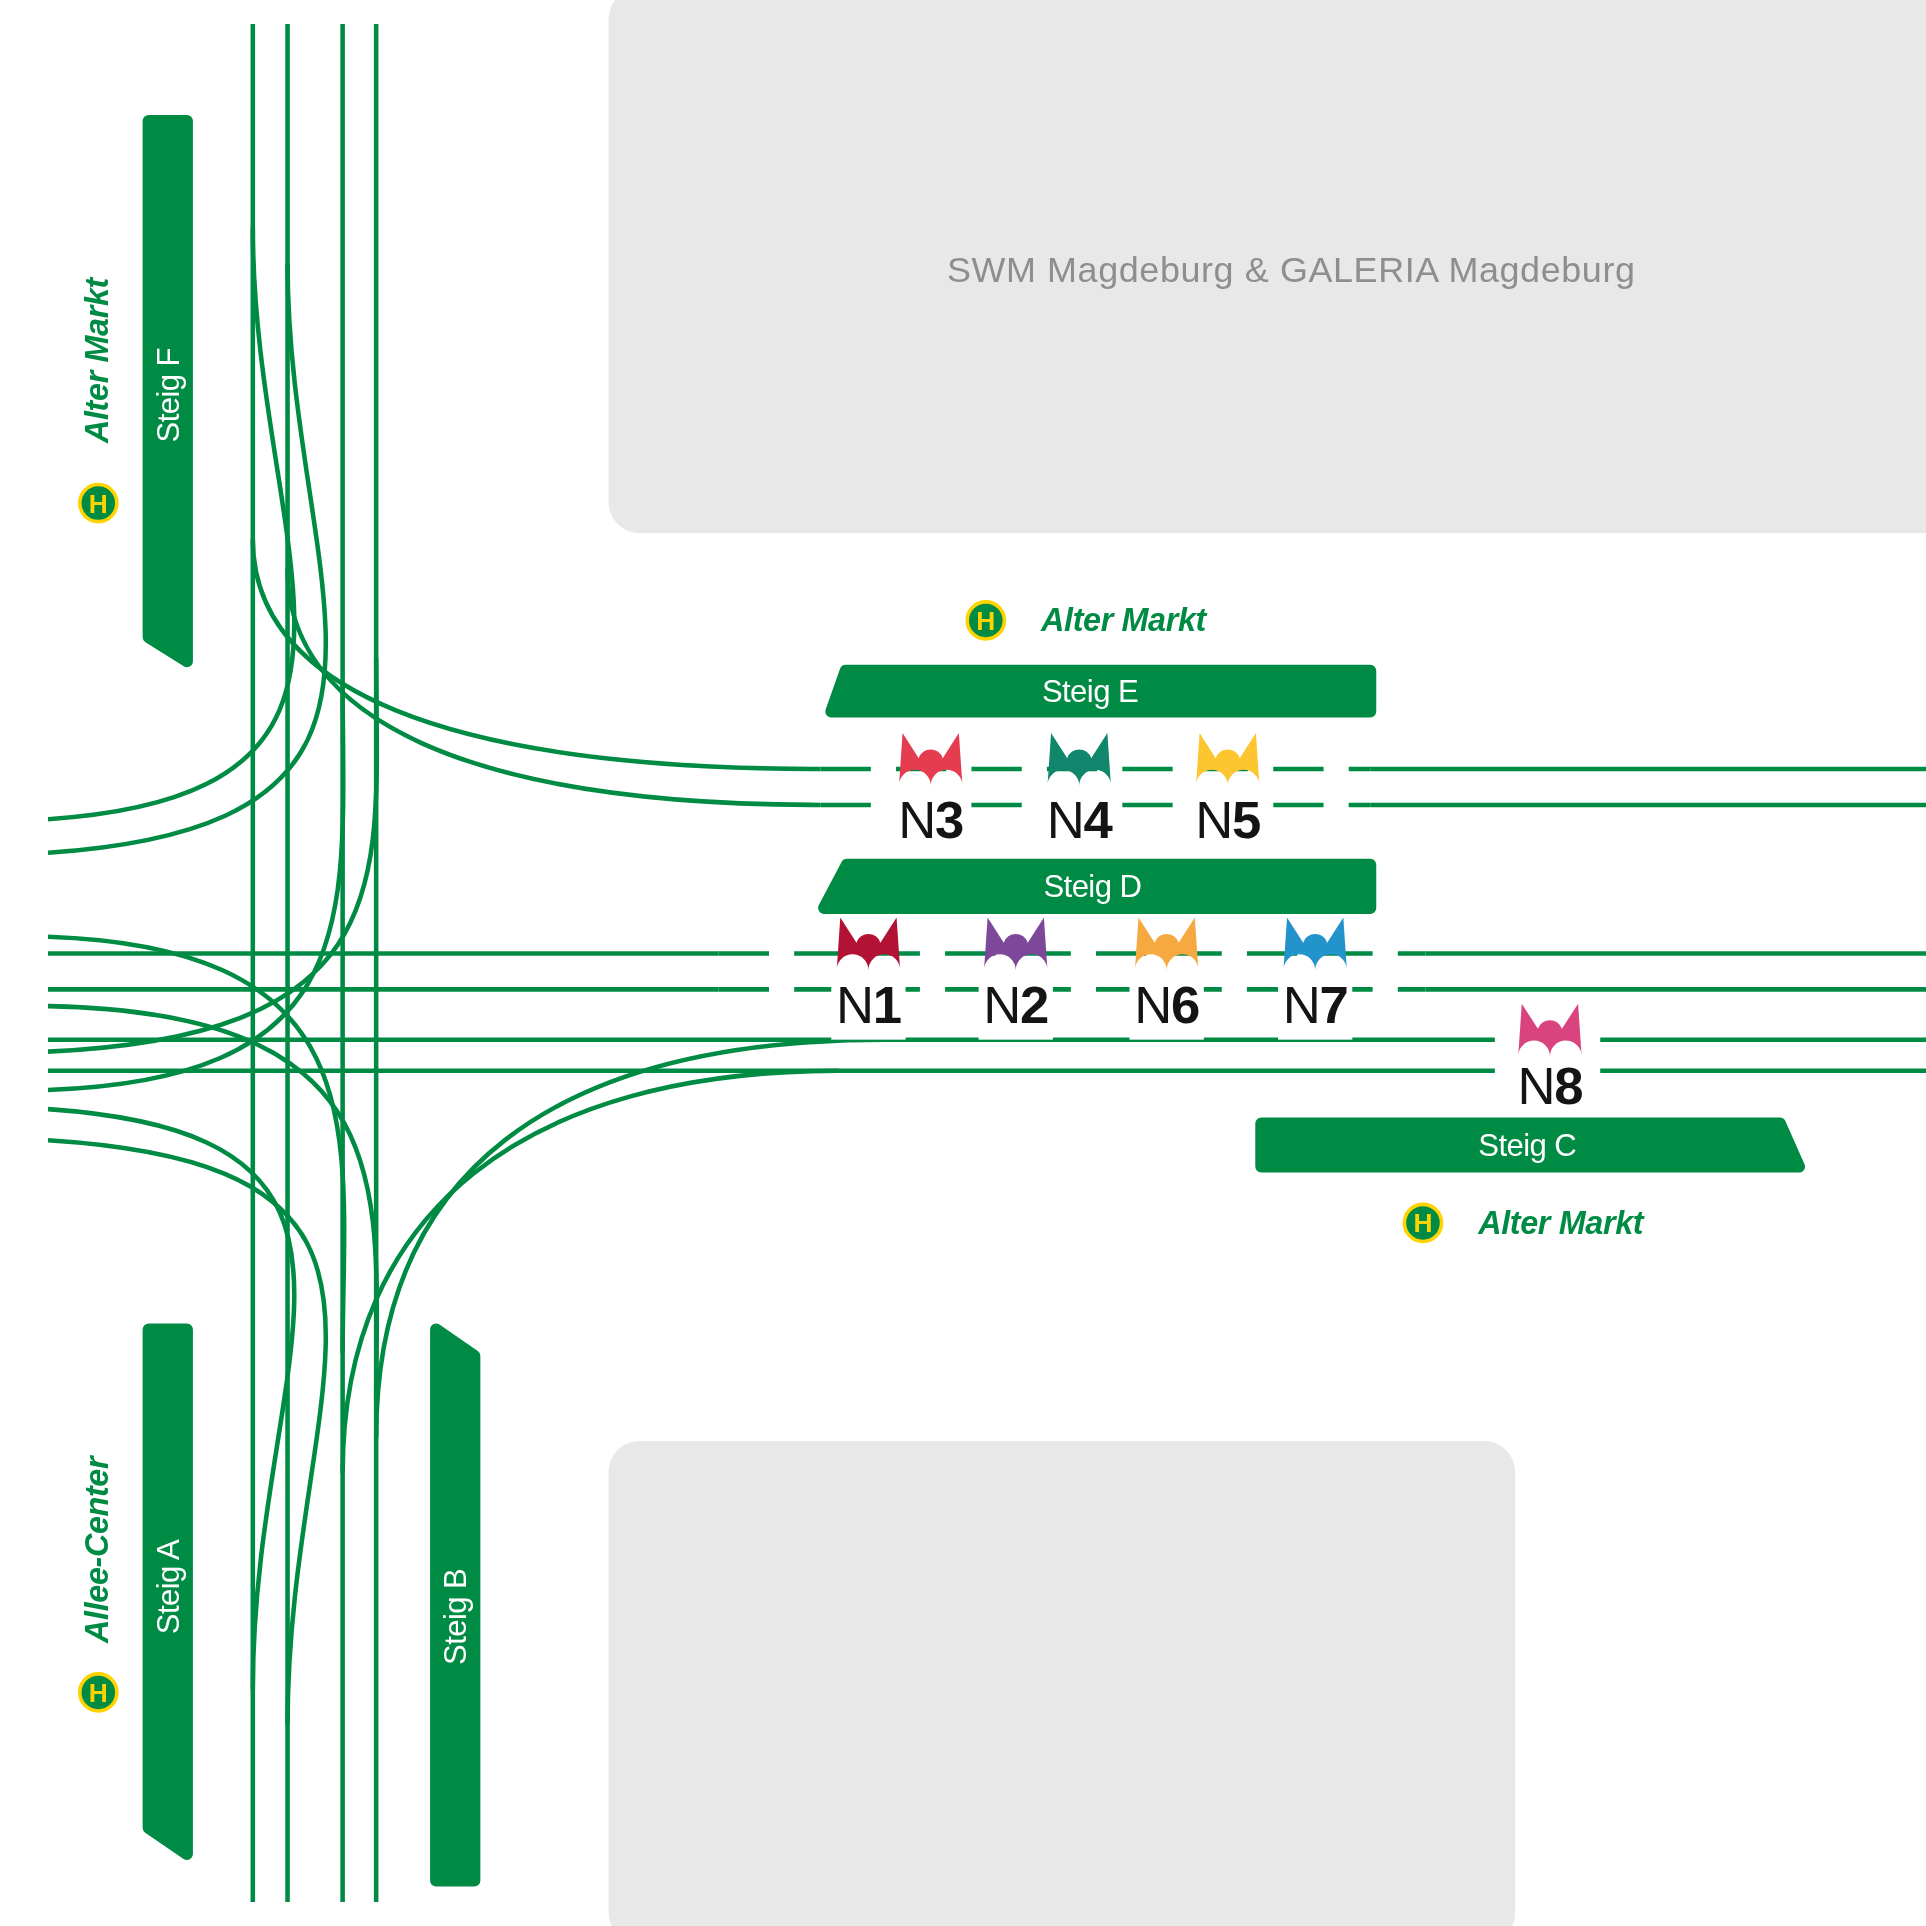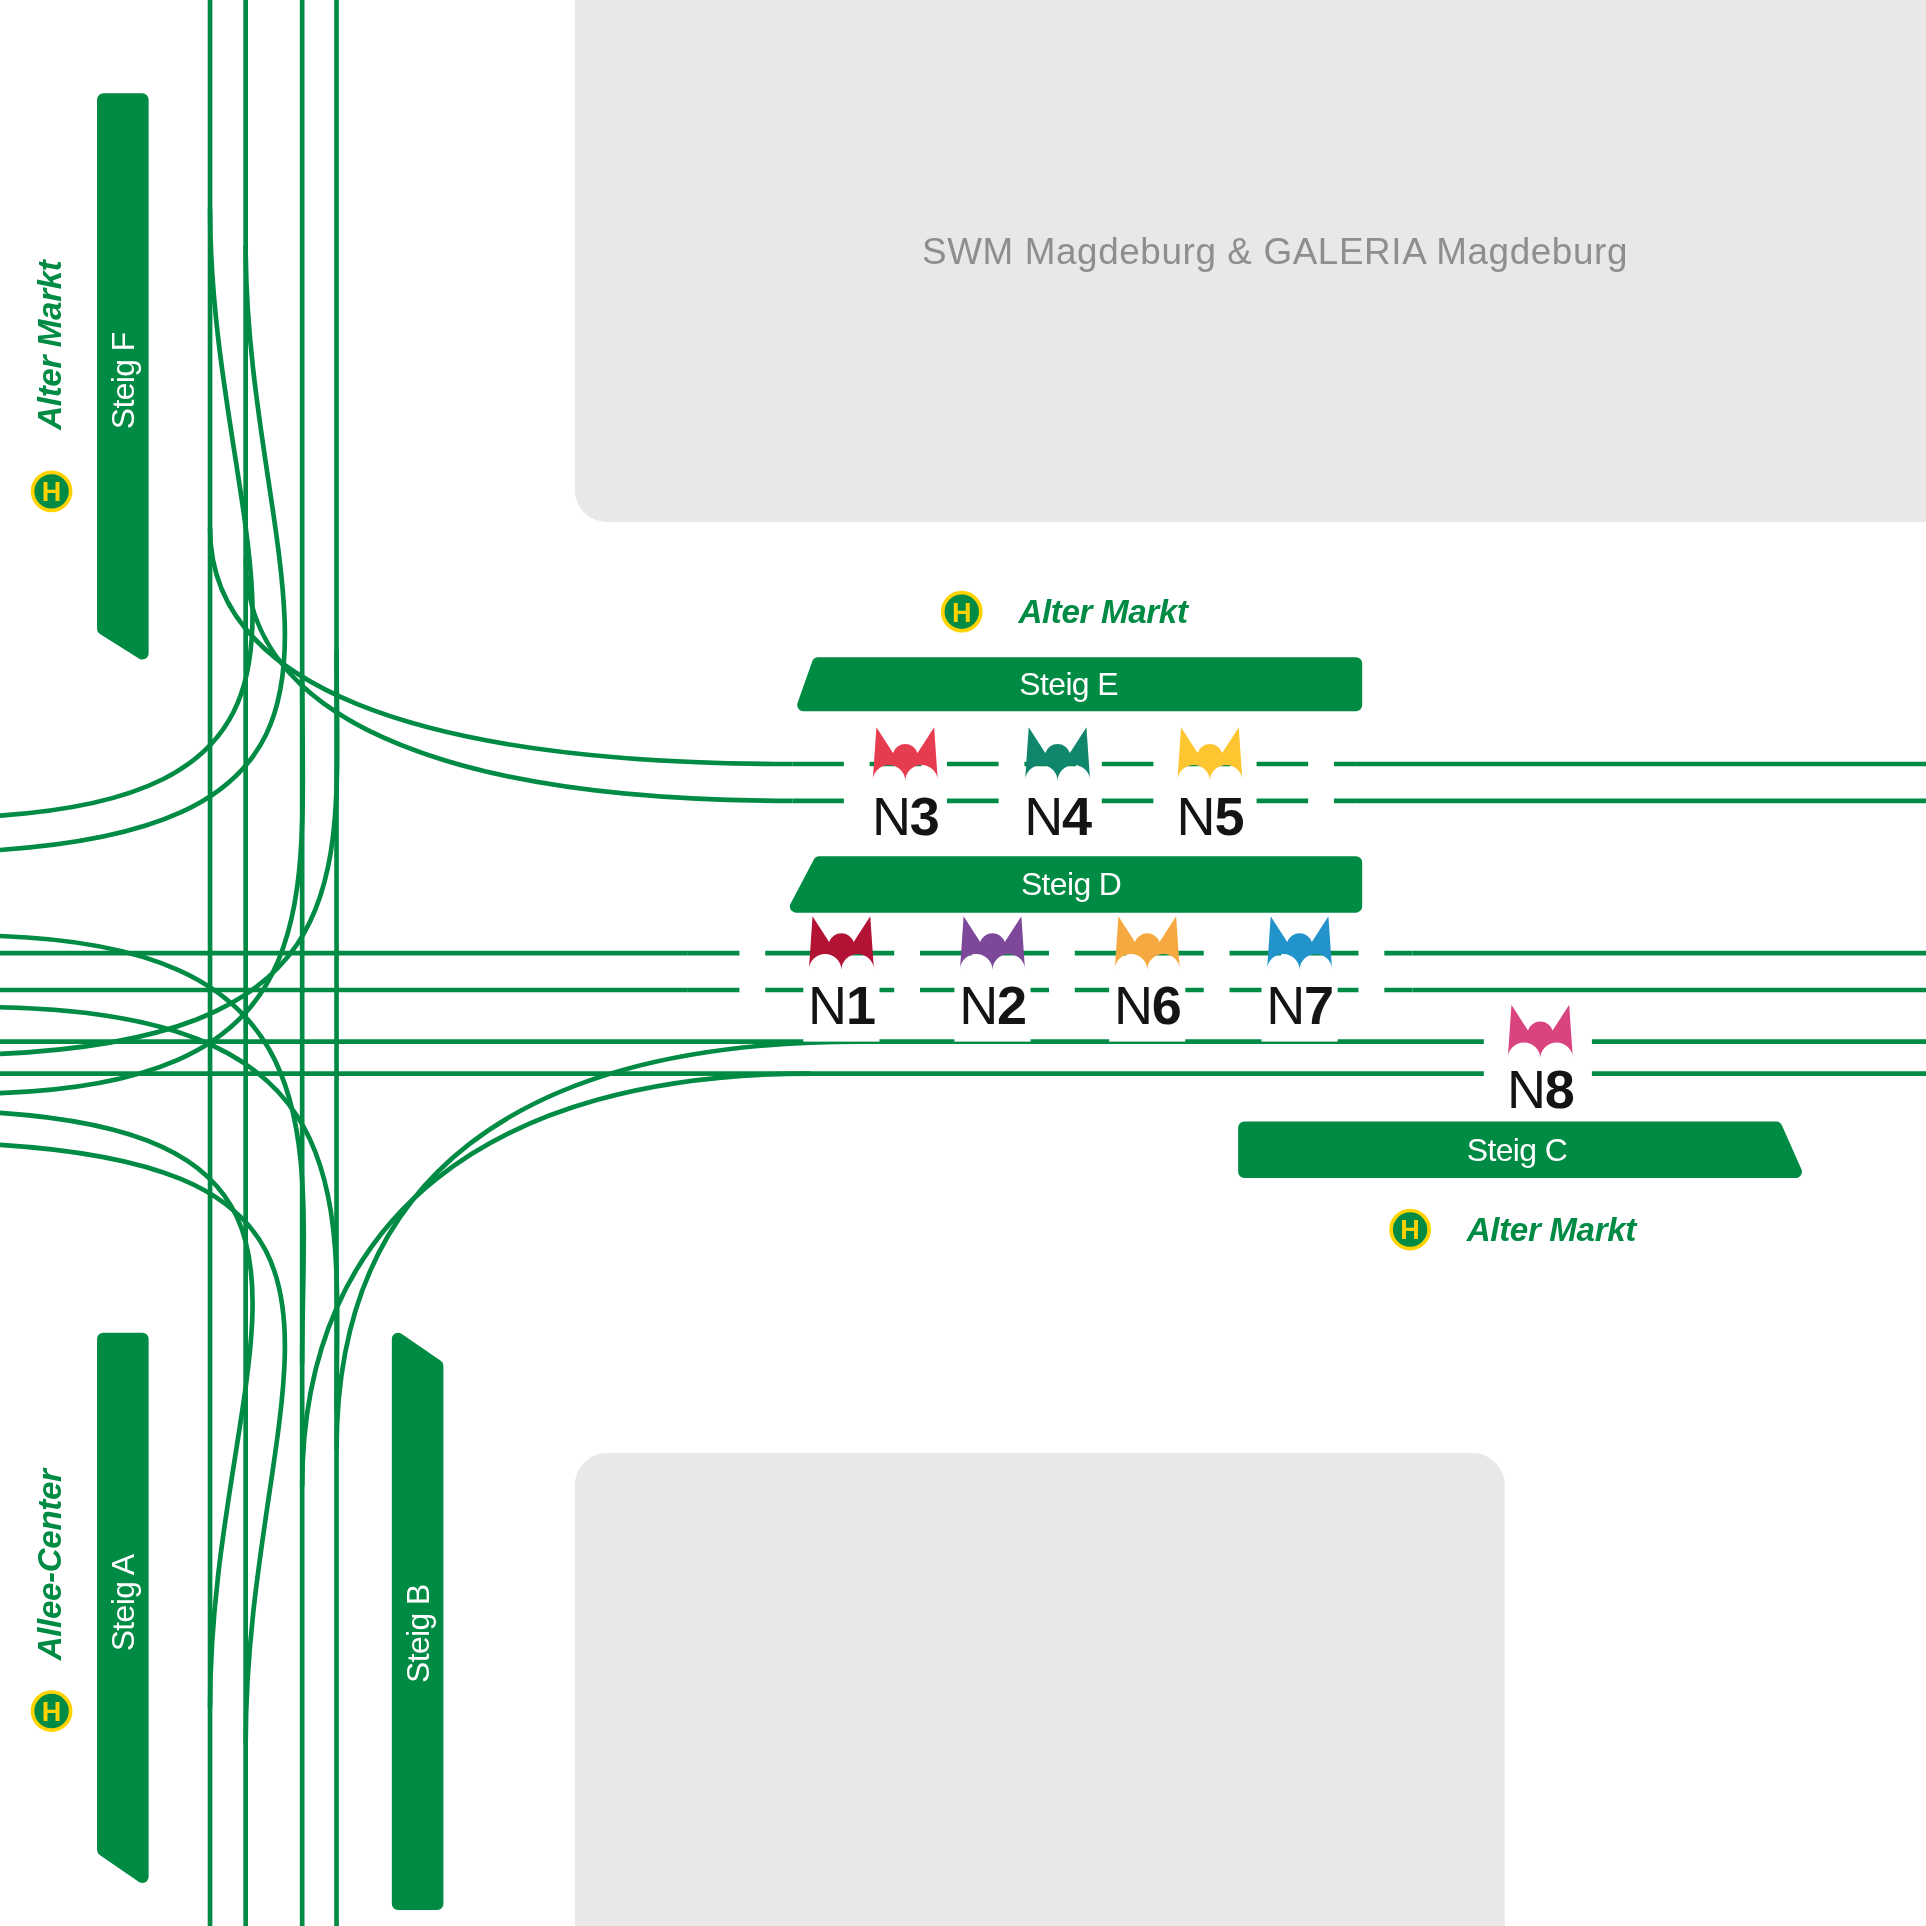--- a/index.html
+++ b/index.html
@@ -1,16 +1,16 @@
 <!DOCTYPE html>
 <html style="font-size:6.2px"><head>
 <meta charset="utf-8">
 <style>
   html, body { margin: 0; padding: 0; width: 100%; height: 100%; background: #ffffff; }
-  .stage { position: fixed; inset: 0; }
+  .stage { position: fixed; inset: 0; margin-left: 48px; }
   svg { display: block; width: 100%; height: 100%; }
   text { font-family: "Liberation Sans", sans-serif; }
   .building { fill: #e8e8e8; }
   .building-label { fill: #8e8e8e; font-size: 30px; letter-spacing: 0.5px; }
   .track { stroke: #008b44; stroke-width: 3.8; fill: none; }
   .track.dashed { stroke-dasharray: 42 21; }
   .platform { fill: #008b44; stroke: #008b44; stroke-width: 10; stroke-linejoin: round; }
   .platform-label { fill: #ffffff; font-size: 26px; letter-spacing: -0.5px; text-anchor: middle; }
   .stop-name { fill: #008b44; font-size: 27px; font-weight: bold; font-style: italic; text-anchor: middle; letter-spacing: -0.3px; }
   .sign-ellipse { fill: #008b44; stroke: #ffd300; stroke-width: 3; }

